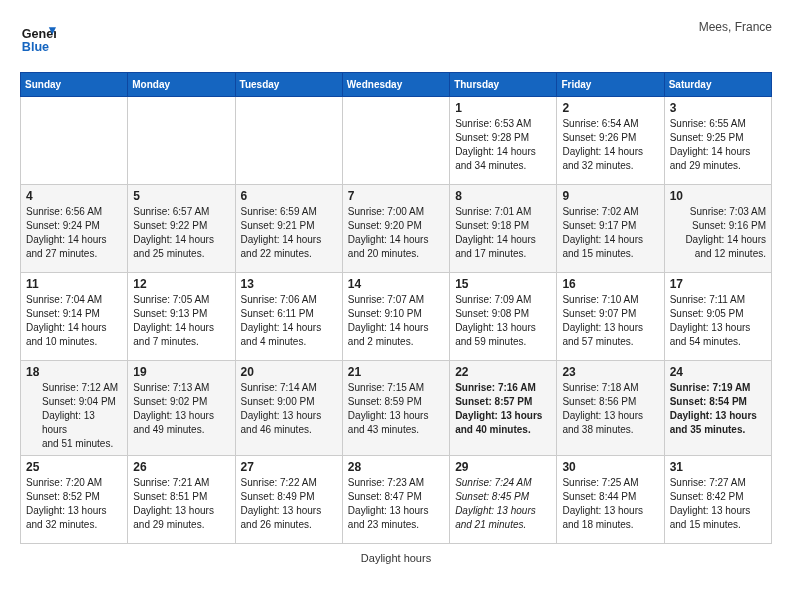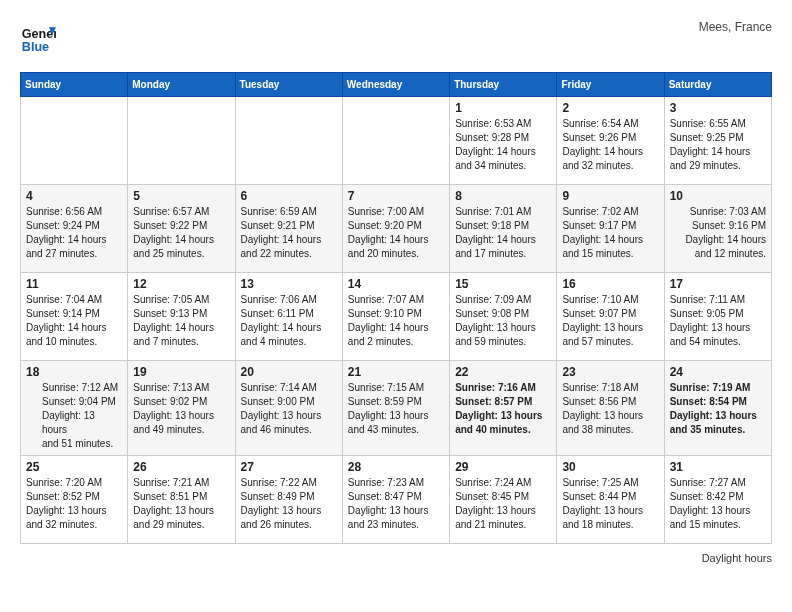--- a/index.html
+++ b/index.html
@@ -75,21 +75,21 @@
       line-height: 1.4;
       color: #222;
     }
     .empty-cell {
       background: #fff !important;
     }
     .footer-note {
       margin-top: 8px;
       font-size: 11px;
       color: #333;
-      text-align: right;
+      text-align: center;
     }
   </style>
 </head>
 <body>
 
 <div class="header-section">
   <div class="logo">
     <svg class="logo-icon" viewBox="0 0 40 40">
       <text x="2" y="20" font-size="14" font-weight="bold" fill="#1a1a1a">General</text>
       <text x="2" y="34" font-size="14" font-weight="bold" fill="#1565C0">Blue</text>
@@ -318,21 +318,21 @@
         </td>
         <td>
           <span class="day-number">28</span>
           <div class="day-info" style="white-space: pre-line;">Sunrise: 7:23 AM
 Sunset: 8:47 PM
 Daylight: 13 hours
 and 23 minutes.</div>
         </td>
         <td>
           <span class="day-number">29</span>
-          <div class="day-info" style="white-space: pre-line;">Sunrise: 7:24 AM
+          <div class="day-info" style="white-space: pre-line; font-style: italic;">Sunrise: 7:24 AM
 Sunset: 8:45 PM
 Daylight: 13 hours
 and 21 minutes.</div>
         </td>
         <td>
           <span class="day-number">30</span>
           <div class="day-info" style="white-space: pre-line;">Sunrise: 7:25 AM
 Sunset: 8:44 PM
 Daylight: 13 hours
 and 18 minutes.</div>

